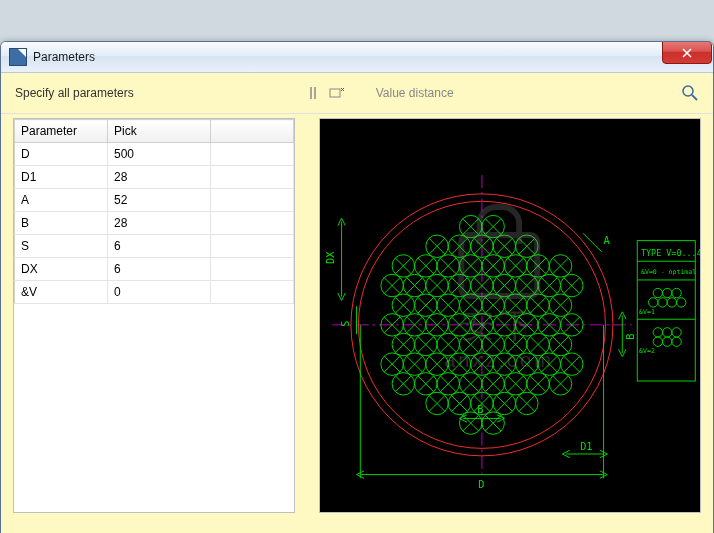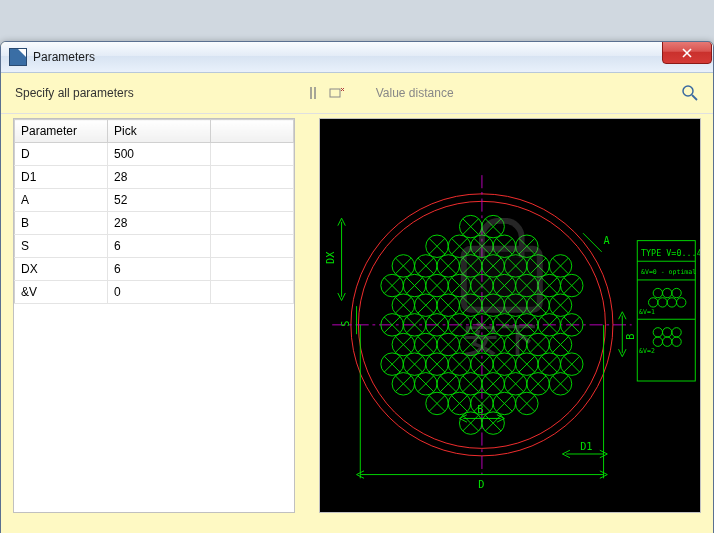--- a/index.html
+++ b/index.html
@@ -23,21 +23,21 @@
   thead th { background:linear-gradient(to bottom,#ffffff,#f0f0f0); border:1px solid #d0d0d0; text-align:left; padding:4px 6px; font-weight:normal; }
   tbody td { border:1px solid #e4e4e4; padding:2px 6px; height:18px; }
   tbody td.name { border-left:1px solid #d0d0d0; }
   .preview { flex:1; background:#000; border:1px solid #c0c0c0; position:relative; }
   .preview svg { position:absolute; inset:0; width:100%; height:100%; }
   .buttons { position:absolute; bottom:10px; right:14px; }
   .ok-btn { width:130px; height:26px; background:linear-gradient(to bottom,#ffffff,#e8eef7); border:1px solid #7ba7d7; border-radius:5px; font-size:16px; color:#222; outline:1px solid #b8d0ea; outline-offset:1px; }
   .watermark { position:absolute; left:50%; top:50%; transform:translate(-60%,-60%); opacity:0.25; pointer-events:none; text-align:center; color:#aaa; }
   .watermark .lock { width:70px; height:55px; border:6px solid #999; border-radius:10px; margin:0 auto 4px; position:relative; background:#aaa3; }
   .watermark .lock::before { content:''; position:absolute; top:-34px; left:12px; width:34px; height:34px; border:6px solid #999; border-bottom:none; border-radius:20px 20px 0 0; }
-  .watermark .big { font-size:34px; letter-spacing:4px; font-weight:bold; }
+  .watermark .big { font-size:34px; letter-spacing:4px; font-weight:normal; }
   .watermark .small { font-size:20px; letter-spacing:3px; }
   .circles circle { fill:none; stroke:#00e000; stroke-width:1; }
   .dims line,.dims path,.dims polyline { stroke:#00e000; stroke-width:1; fill:none; }
   .dims text,.legend text { fill:#00e000; font-size:11px; font-family:monospace; }
   .legend rect,.legend line,.legend circle { stroke:#00e000; fill:none; stroke-width:1; }
   .outer-red { fill:none; stroke:#ff3030; stroke-width:1; }
   .centerline { stroke:#c000c0; stroke-width:1; stroke-dasharray:14 4 3 4; }
 </style>
 </head>
 <body>
@@ -350,20 +350,21 @@
             <circle cx="20" cy="18" r="5"></circle>
               <circle cx="30" cy="18" r="5"></circle>
               <circle cx="40" cy="18" r="5"></circle>
           </g>
           <text x="338" y="250" style="font-size:7px">&amp;V=2</text>
         </g>
       </svg>
       <div class="watermark">
         <div class="lock"></div>
         <div class="big">安下</div>
+        <div class="small">anxz.com</div>
       </div>
     </div>
   </div>
 
   <div class="buttons">
     <button class="ok-btn">OK</button>
   </div>
 
 </div>
 

